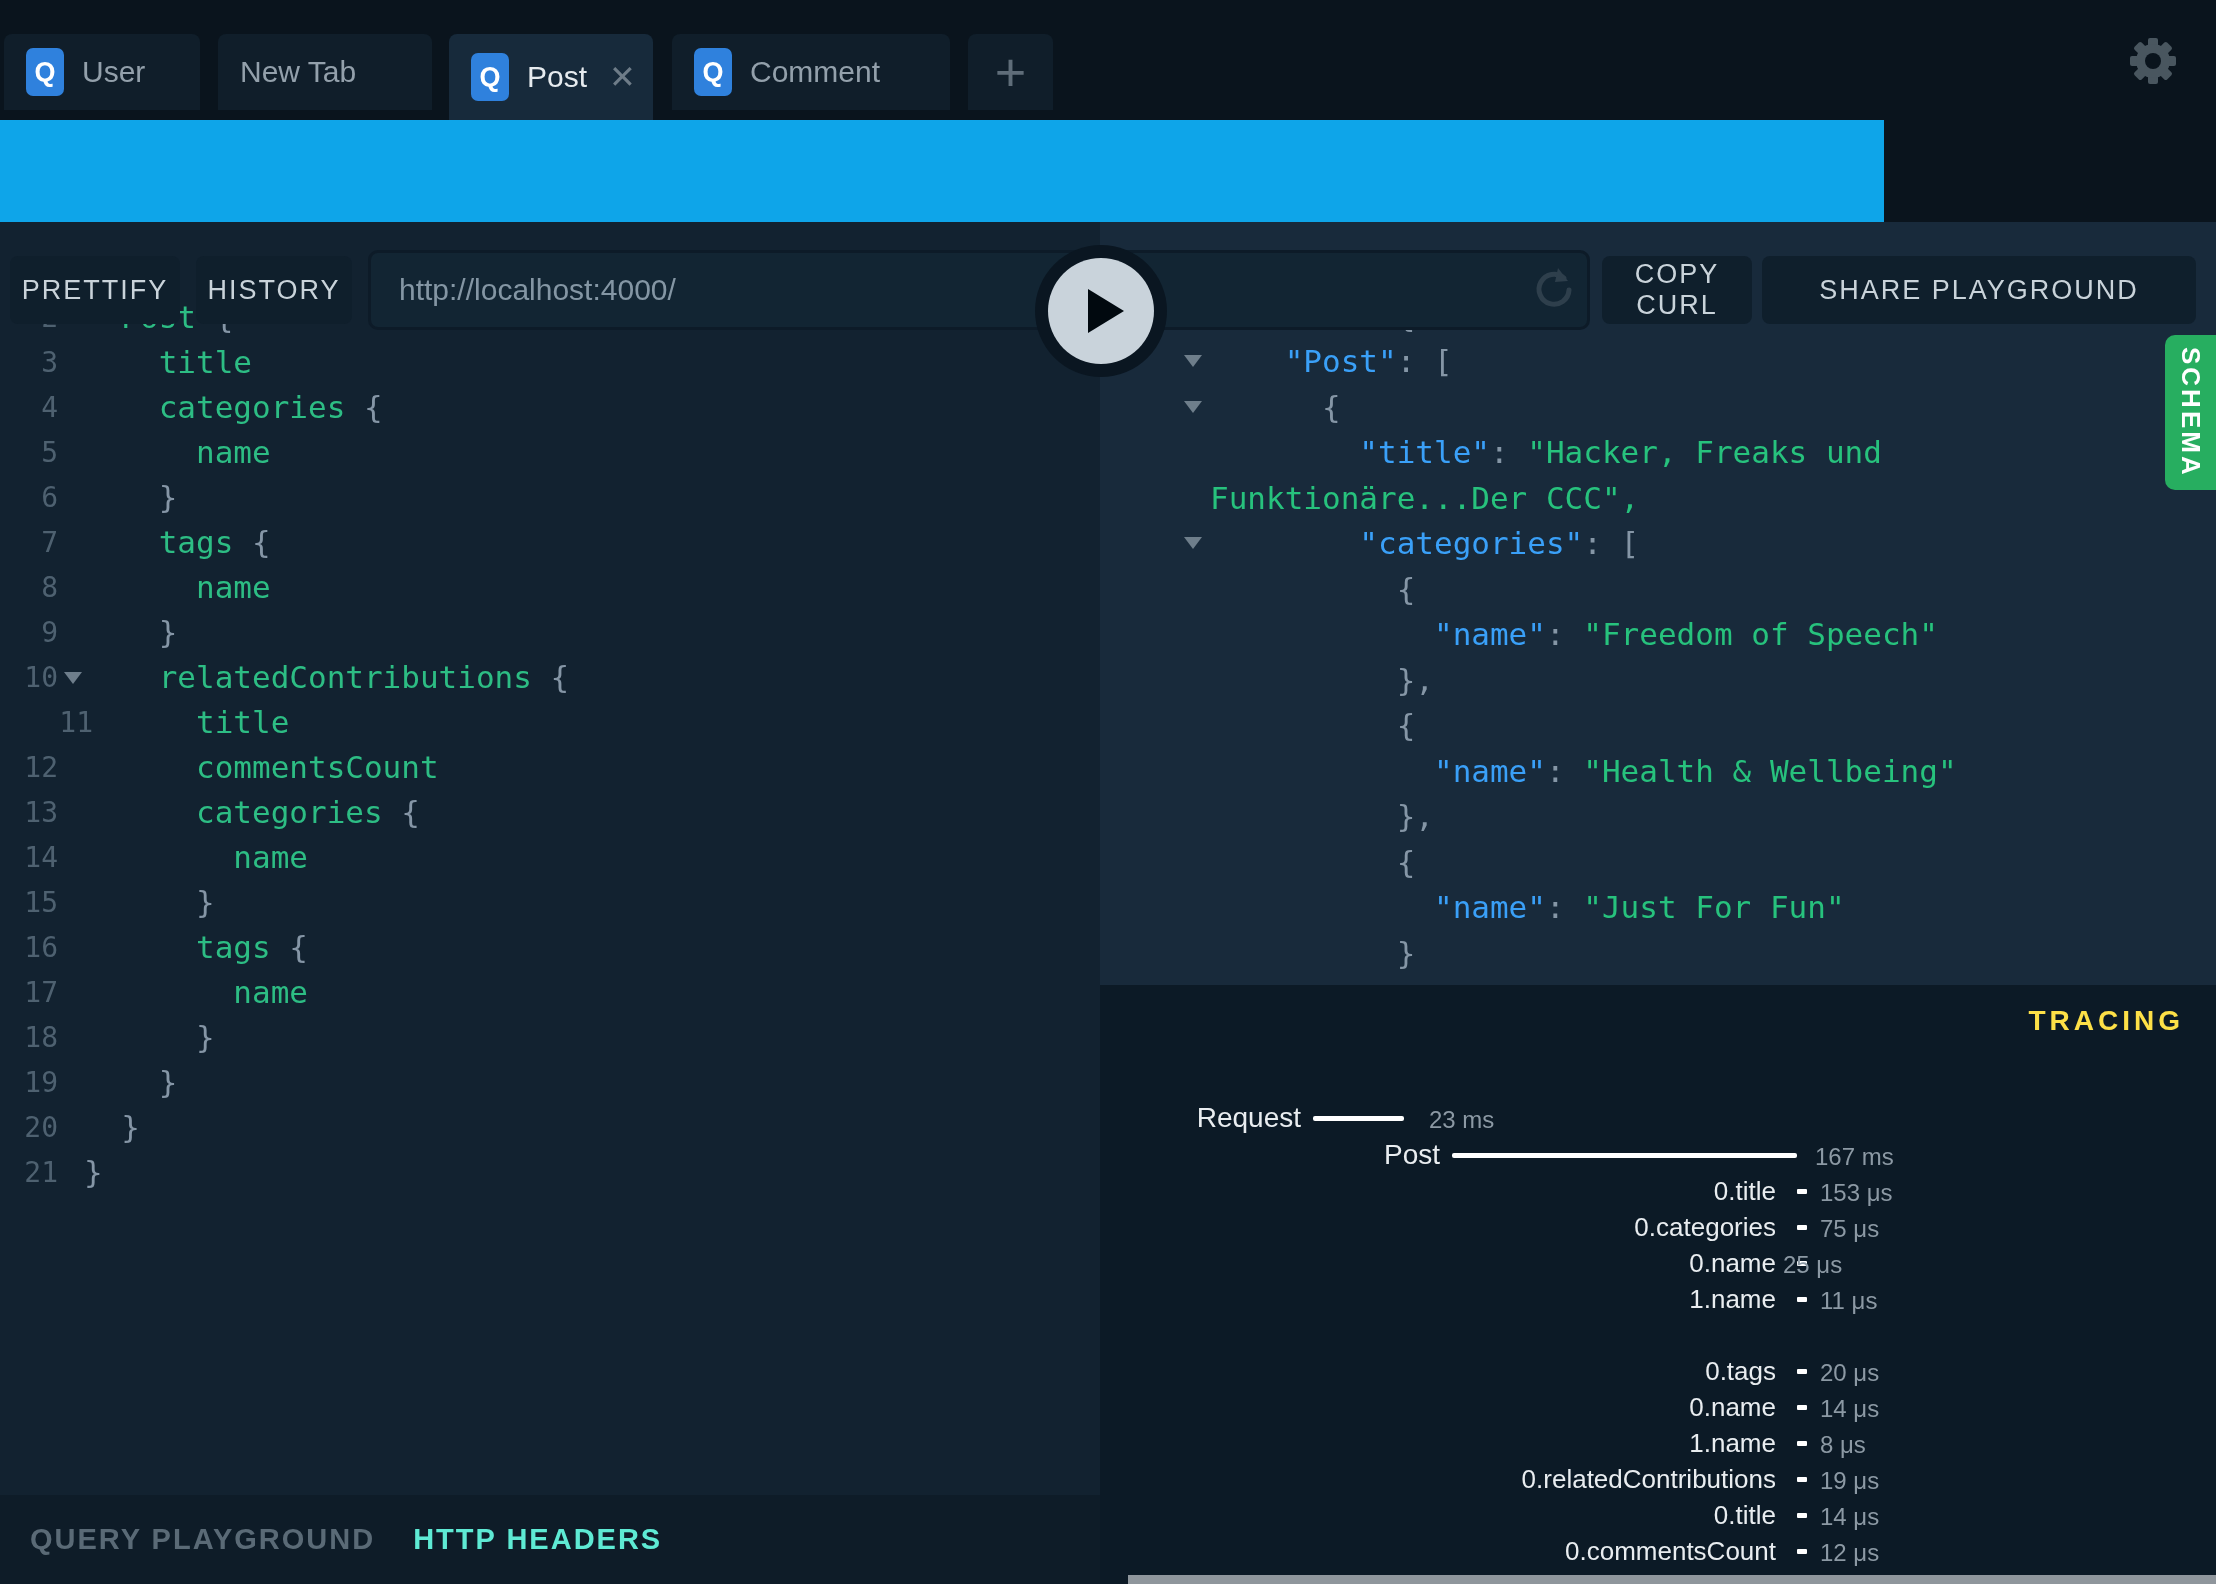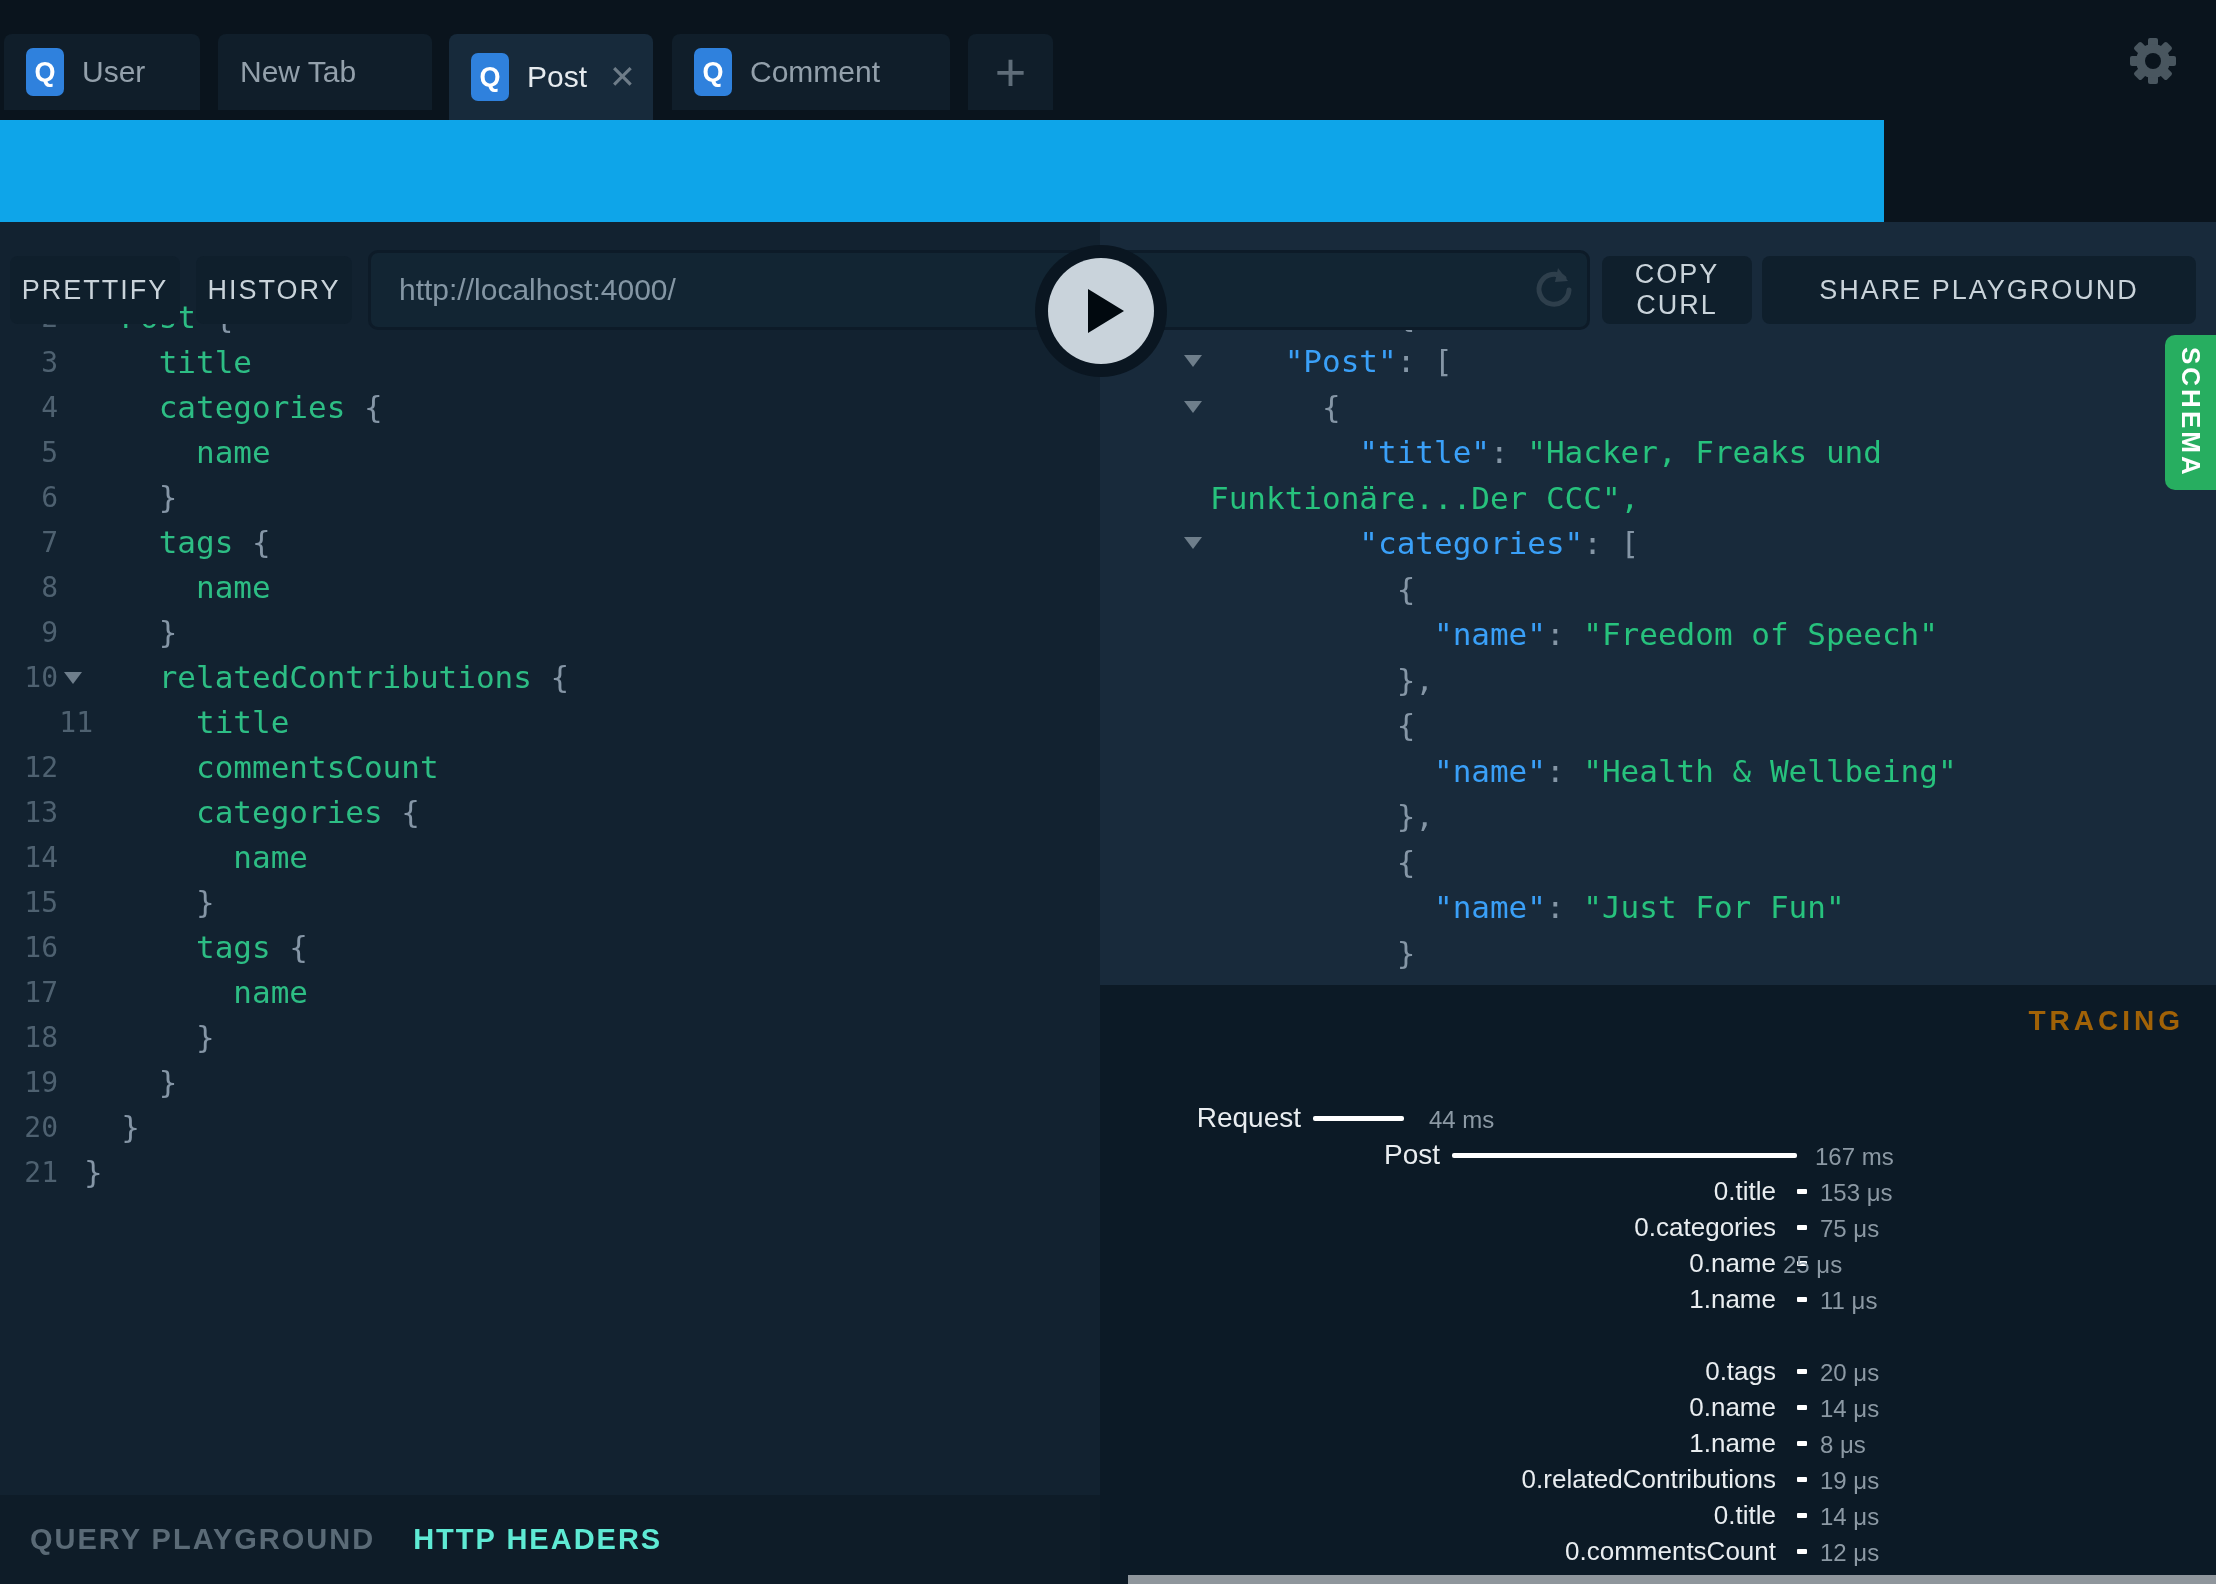--- a/index.html
+++ b/index.html
@@ -56,21 +56,21 @@
   .play-tri{width:0;height:0;border-top:22px solid transparent;border-bottom:22px solid transparent;
             border-left:36px solid #01090f;margin-left:10px;}
 
   
   .schema{position:absolute;left:2165px;top:335px;width:51px;height:155px;background:#27ae60;
           border-radius:10px 0 0 10px;color:#ffffff;font-weight:bold;font-size:26px;letter-spacing:3px;
           writing-mode:vertical-rl;display:flex;align-items:center;justify-content:center;z-index:7;}
 
   
   .tracing{position:absolute;left:1100px;top:985px;width:1116px;height:599px;background:#0c1a26;overflow:hidden;}
-  .trtitle{position:absolute;right:32px;top:20px;color:#a16207;font-size:28px;font-weight:bold;letter-spacing:4px;}
+  .trtitle{position:absolute;right:32px;top:20px;color:#fde047;font-size:28px;font-weight:bold;letter-spacing:4px;}
   .trow{position:absolute;left:0;height:36px;width:1116px;}
   .trlabel{position:absolute;top:0;height:36px;line-height:36px;text-align:right;color:#e9edf0;}
   .trbar{position:absolute;top:16px;height:5px;background:#ffffff;border-radius:2px;}
   .trdash{position:absolute;top:16px;width:10px;height:5px;background:#ffffff;border-radius:1px;}
   .trval{position:absolute;top:1px;height:36px;line-height:38px;color:#8c99a4;font-size:24px;}
   .hscroll{position:absolute;left:28px;bottom:0;width:1088px;height:9px;background:#8f969c;}
 
   
   .bottombar{position:absolute;left:0;top:1495px;width:1100px;height:89px;background:#0e1c28;
              display:flex;align-items:center;padding-left:30px;box-sizing:border-box;}
@@ -217,21 +217,21 @@
   </div>
 
   <div class="schema">SCHEMA</div>
 
   <div class="tracing" id="tracing">
     <div class="trtitle">TRACING</div>
     <div class="hscroll"></div>
   <div class="trow" style="top: 115px;">
         <div class="trlabel" style="left: 0px; width: 201px; font-size: 28px;">Request</div>
         <div class="trbar" style="left: 213px; width: 91px;"></div>
-        <div class="trval" style="left: 329px;">44 ms</div>
+        <div class="trval" style="left: 329px;">23 ms</div>
       </div>
       <div class="trow" style="top: 152px;">
         <div class="trlabel" style="left: 0px; width: 340px; font-size: 28px;">Post</div>
         <div class="trbar" style="left: 352px; width: 345px;"></div>
         <div class="trval" style="left: 715px;">167 ms</div>
       </div>
       <div class="trow" style="top: 188px;">
         <div class="trlabel" style="left: 0px; width: 676px; font-size: 26px;">0.title</div>
         <div class="trdash" style="left: 697px;"></div>
         <div class="trval" style="left: 720px;">153 μs</div>

